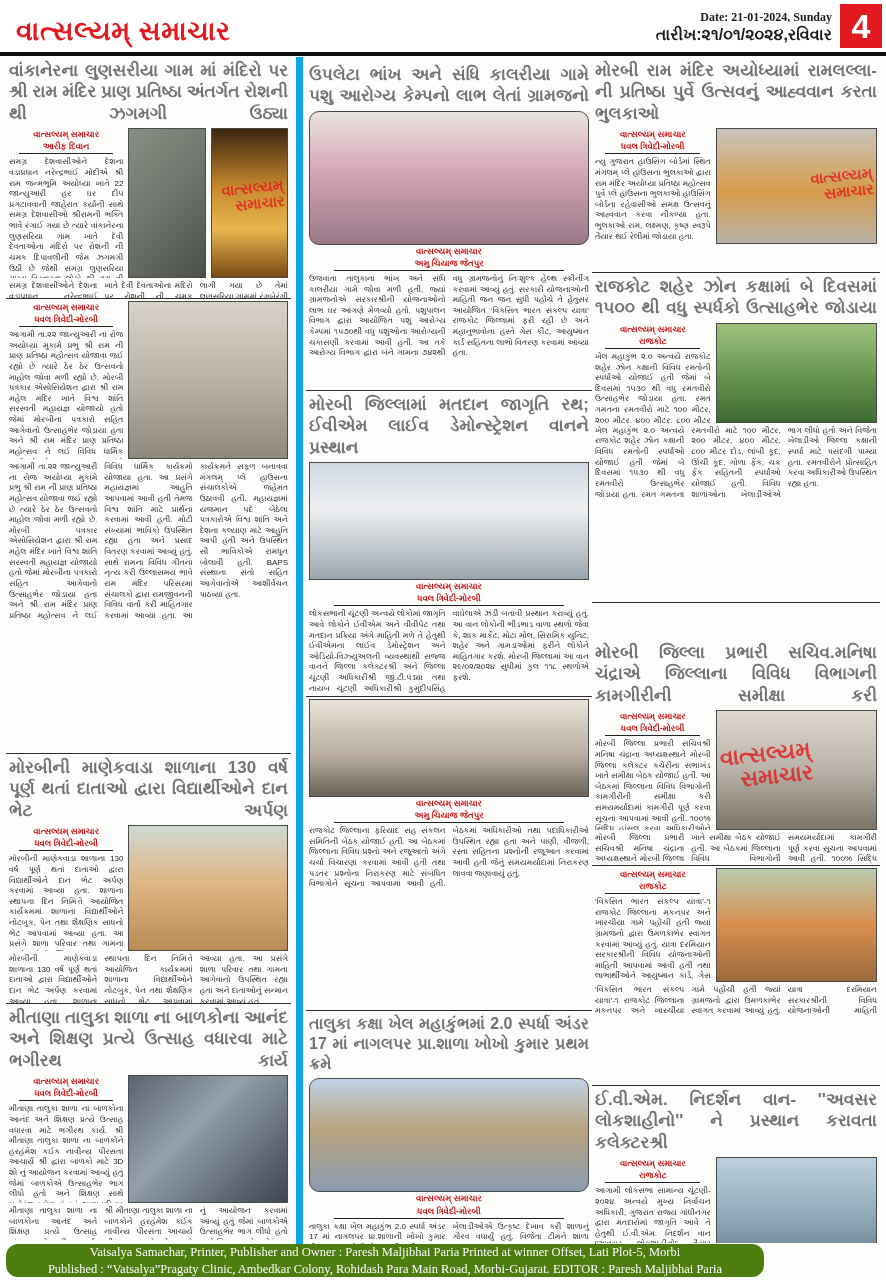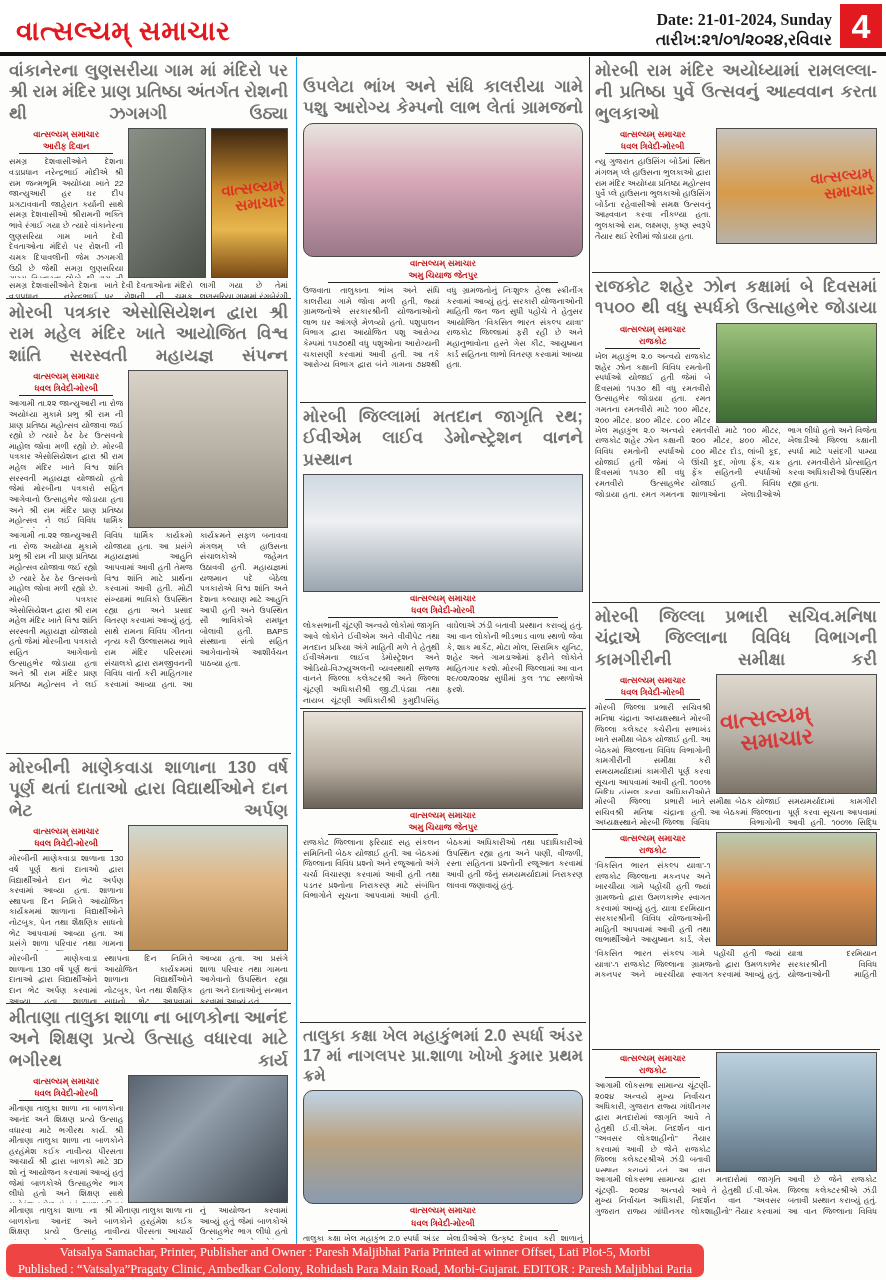--- a/index.html
+++ b/index.html
@@ -4,30 +4,30 @@
 <style>
   html,body{margin:0;padding:0;}
   body{
     width:886px;height:1280px;position:relative;background:#fdfdfb;
     font-family:"Liberation Sans", sans-serif;color:#1b1b1b;overflow:hidden;
   }
   
   .masthead{position:absolute;left:0;top:0;width:886px;height:52px;background:#fff;}
   .paper-title{position:absolute;left:16px;top:16px;font-size:27px;font-weight:bold;color:#e2191f;letter-spacing:.5px;}
   .date-block{position:absolute;right:54px;top:10px;text-align:right;line-height:1.25;}
-  .date-en{font-size:16px;font-weight:bold;font-family:"Liberation Serif",serif;}
+  .date-en{font-size:12px;font-weight:bold;font-family:"Liberation Serif",serif;}
   .date-gu{font-size:16px;font-weight:bold;}
   .pageno{position:absolute;right:4px;top:4px;width:42px;height:44px;background:#e2191f;color:#fff;
     font-size:34px;font-weight:bold;display:flex;align-items:center;justify-content:center;}
   .top-rule{position:absolute;left:0;top:52px;width:886px;height:4px;background:#111;}
 
   
   .col{position:absolute;top:57px;height:1186px;overflow:hidden;background:#fdfdfb;}
   .col1{left:6px;width:285px;}
-  .col2{left:296px;width:286px;border-left:1px solid #0ea5e9;border-right:1px solid #333;padding:16px 3px;}
+  .col2{left:296px;width:286px;border-left:7px solid #0ea5e9;border-right:1px solid #333;padding:4px 3px;}
   .col3{left:592px;width:288px;}
 
   .art{overflow:hidden;border-bottom:1px solid #2c2c2c;padding:2px 3px 3px;box-sizing:border-box;}
   .art:last-child{border-bottom:none;}
   .hl{font-weight:bold;font-size:17px;line-height:1.26;text-align:justify;text-align-last:justify;
       margin:1px 0 4px;color:#737373;}
   .hl.sm{font-size:16px;}
   .row{display:flex;gap:5px;align-items:stretch;}
   .mini{width:41%;display:flex;flex-direction:column;}
   .byline{text-align:center;color:#c41619;font-weight:bold;font-size:8.5px;line-height:1.3;margin-top:1px;}
@@ -54,25 +54,25 @@
   .ph-h {background:linear-gradient(180deg,#bfd3e6,#b9a27e 45%,#8a9bb0);}
   .ph-i {background:linear-gradient(180deg,#c9c4bd,#d79b4a 55%,#b8b2a8);}
   .ph-j {background:linear-gradient(180deg,#9ec27e,#5f8f4a 60%,#3e6b33);}
   .ph-k {background:linear-gradient(180deg,#ded8ce,#b8b2a8 50%,#7d7468);}
   .ph-l {background:linear-gradient(180deg,#b9cbb0,#d98f4e 50%,#9c6b3e);}
   .ph-m {background:linear-gradient(180deg,#bcd0de,#8fa8b8 50%,#5d7080);}
 
   
   .h-a{height:242px;} .h-b{height:455px;} .h-c{height:250px;} .h-d{height:236px;}
   .h-e{height:330px;} .h-f{height:306px;} .h-g{height:314px;} .h-h{height:233px;}
-  .h-i{height:216px;} .h-j{height:330px;} .h-k{height:227px;} .h-l{height:220px;} .h-m{height:234px;}
-
-  
-  .footer{position:absolute;left:6px;top:1244px;width:698px;height:33px;background:#ef4444;color:#fff;
-    border-radius:7px;display:flex;flex-direction:column;align-items:center;justify-content:center;
+  .h-i{height:216px;} .h-j{height:330px;} .h-k{height:227px;margin-top:36px;} .h-l{height:220px;} .h-m{height:234px;}
+
+  
+  .footer{position:absolute;left:6px;top:1244px;width:758px;height:33px;background:#4d7c0f;color:#fff;
+    border-radius:12px;display:flex;flex-direction:column;align-items:center;justify-content:center;
     font-family:"Liberation Serif",serif;font-size:12.5px;line-height:1.3;text-align:center;}
 </style>
 </head>
 <body>
 
 <div class="masthead">
   <div class="paper-title">વાત્સલ્યમ્ સમાચાર</div>
   <div class="date-block">
     <div class="date-en">Date: 21-01-2024, Sunday</div>
     <div class="date-gu">તારીખ:૨૧/૦૧/૨૦૨૪,રવિવાર</div>
@@ -95,21 +95,20 @@
       <div class="photo ph-a1"></div>
       <div class="photo ph-a2">
         <div class="wm">વાત્સલ્યમ્
 સમાચાર</div>
       </div>
     </div>
     <div class="body cols3">સમગ્ર દેશવાસીઓને દેશના વડાપ્રધાન નરેન્દ્રભાઈ મોદીએ શ્રી રામ જન્મભૂમિ અયોધ્યા ખાતે 22 જાન્યુઆરી હર ઘર દીપ પ્રગટાવવાની જાહેરાત કર્યાની સાથે સમગ્ર દેશવાસીઓ શ્રીરામની ભક્તિ ભાવે રંગાઈ ગયા છે ત્યારે વાંકાનેરના લુણસરિયા ગામ ખાતે દેવી દેવતાઓના મંદિરો પર રોશની ની ચમક દિપાવલીની જેમ ઝગમગી ઉઠી છે જેથી સમગ્ર લુણસરિયા ગ્રામ્ય વિસ્તારના લોકો શ્રી રામ ની ભક્તિ ભાવે પૂજાપાઠ પ્રાર્થના આરતીઓના વિવિધ ધાર્મિક કાર્યક્રમો સાથે ની ઉત્સાહભેર ઉજવણીમાં લાગી ગયા છે તેમાં લુણસરિયા ગામમાં રંગબેરંગી પતાકીય થી સમગ્ર વિસ્તારને શણગારવામાં આવ્યો છે. શ્રી રામ મંદિર પ્રાણ પ્રતિષ્ઠાના દિવસે ઉત્સવ ઉજવાશે અને ગામના મંદિરોમાં દીપમાળા પ્રગટાવાશે.</div>
   </div>
 
   <div class="art h-b">
-    <div class="hl">મોરબી પત્રકાર એસોસિયેશન દ્વારા શ્રી રામ મહેલ મંદિર ખાતે આયોજિત વિશ્વ શાંતિ સરસ્વતી મહાયજ્ઞ સંપન્ન</div>
     <div class="row" style="height:158px;">
       <div class="mini">
         <div class="byline">વાત્સલ્યમ્ સમાચાર</div>
         <div class="byline">ધવલ ત્રિવેદી-મોરબી</div>
         <div class="byrule"></div>
         <div class="body">આગામી તા.૨૨ જાન્યુઆરી ના રોજ અયોધ્યા મુકામે પ્રભુ શ્રી રામ ની પ્રાણ પ્રતિષ્ઠા મહોત્સવ યોજાવા જઈ રહ્યો છે ત્યારે ઠેર ઠેર ઉત્સવનો માહોલ જોવા મળી રહ્યો છે. મોરબી પત્રકાર એસોસિયેશન દ્વારા શ્રી રામ મહેલ મંદિર ખાતે વિશ્વ શાંતિ સરસ્વતી મહાયજ્ઞ યોજાયો હતો જેમાં મોરબીના પત્રકારો સહિત આગેવાનો ઉત્સાહભેર જોડાયા હતા અને શ્રી રામ મંદિર પ્રાણ પ્રતિષ્ઠા મહોત્સવ ને લઈ વિવિધ ધાર્મિક કાર્યક્રમો યોજાયા હતા. આ પ્રસંગે મહાયજ્ઞમાં આહુતિ આપવામાં આવી હતી તેમજ વિશ્વ શાંતિ માટે પ્રાર્થના કરવામાં આવી હતી. મોટી સંખ્યામાં ભાવિકો ઉપસ્થિત રહ્યા હતા અને પ્રસાદ વિતરણ કરવામાં આવ્યું હતું. સાથે રામના વિવિધ ગીતના નૃત્ય કરી ઉલ્લાસમય ભાવે રામ મંદિર પરિસરમાં સંચાલકો દ્વારા રામજીવનની વિવિધ વાર્તા કરી માહિતગાર કરવામાં આવ્યા હતા. આ કાર્યક્રમને સફળ બનાવવા મંગલમ્ પ્લે હાઉસના સંચાલકોએ જહેમત ઉઠાવવી હતી. મહાયજ્ઞમાં યજમાન પદે બેઠેલા પત્રકારોએ વિશ્વ શાંતિ અને દેશના કલ્યાણ માટે આહુતિ આપી હતી અને ઉપસ્થિત સૌ ભાવિકોએ રામધૂન બોલાવી હતી. BAPS સંસ્થાના સંતો સહિત આગેવાનોએ આશીર્વચન પાઠવ્યા હતા.</div>
       </div>
       <div class="photo ph-b"></div>
     </div>
     <div class="body cols3" style="height:238px;">આગામી તા.૨૨ જાન્યુઆરી ના રોજ અયોધ્યા મુકામે પ્રભુ શ્રી રામ ની પ્રાણ પ્રતિષ્ઠા મહોત્સવ યોજાવા જઈ રહ્યો છે ત્યારે ઠેર ઠેર ઉત્સવનો માહોલ જોવા મળી રહ્યો છે. મોરબી પત્રકાર એસોસિયેશન દ્વારા શ્રી રામ મહેલ મંદિર ખાતે વિશ્વ શાંતિ સરસ્વતી મહાયજ્ઞ યોજાયો હતો જેમાં મોરબીના પત્રકારો સહિત આગેવાનો ઉત્સાહભેર જોડાયા હતા અને શ્રી રામ મંદિર પ્રાણ પ્રતિષ્ઠા મહોત્સવ ને લઈ વિવિધ ધાર્મિક કાર્યક્રમો યોજાયા હતા. આ પ્રસંગે મહાયજ્ઞમાં આહુતિ આપવામાં આવી હતી તેમજ વિશ્વ શાંતિ માટે પ્રાર્થના કરવામાં આવી હતી. મોટી સંખ્યામાં ભાવિકો ઉપસ્થિત રહ્યા હતા અને પ્રસાદ વિતરણ કરવામાં આવ્યું હતું. સાથે રામના વિવિધ ગીતના નૃત્ય કરી ઉલ્લાસમય ભાવે રામ મંદિર પરિસરમાં સંચાલકો દ્વારા રામજીવનની વિવિધ વાર્તા કરી માહિતગાર કરવામાં આવ્યા હતા. આ કાર્યક્રમને સફળ બનાવવા મંગલમ્ પ્લે હાઉસના સંચાલકોએ જહેમત ઉઠાવવી હતી. મહાયજ્ઞમાં યજમાન પદે બેઠેલા પત્રકારોએ વિશ્વ શાંતિ અને દેશના કલ્યાણ માટે આહુતિ આપી હતી અને ઉપસ્થિત સૌ ભાવિકોએ રામધૂન બોલાવી હતી. BAPS સંસ્થાના સંતો સહિત આગેવાનોએ આશીર્વચન પાઠવ્યા હતા.</div>
@@ -240,20 +239,21 @@
         <div class="byline">રાજકોટ</div>
         <div class="byrule"></div>
         <div class="body">‘વિકસિત ભારત સંકલ્પ યાત્રા’-૧ રાજકોટ જિલ્લાના મકનપર અને ખારચીયા ગામે પહોંચી હતી જ્યાં ગ્રામજનો દ્વારા ઉમળકાભેર સ્વાગત કરવામાં આવ્યું હતું. યાત્રા દરમિયાન સરકારશ્રીની વિવિધ યોજનાઓની માહિતી આપવામાં આવી હતી તથા લાભાર્થીઓને આયુષ્માન કાર્ડ, ગેસ કીટ સહિતના લાભોનું વિતરણ મહાનુભાવોના હસ્તે કરવામાં આવ્યું હતું.</div>
       </div>
       <div class="photo ph-l"></div>
     </div>
     <div class="body cols3" style="height:42px;">‘વિકસિત ભારત સંકલ્પ યાત્રા’-૧ રાજકોટ જિલ્લાના મકનપર અને ખારચીયા ગામે પહોંચી હતી જ્યાં ગ્રામજનો દ્વારા ઉમળકાભેર સ્વાગત કરવામાં આવ્યું હતું. યાત્રા દરમિયાન સરકારશ્રીની વિવિધ યોજનાઓની માહિતી આપવામાં આવી હતી તથા લાભાર્થીઓને આયુષ્માન કાર્ડ, ગેસ કીટ સહિતના લાભોનું વિતરણ મહાનુભાવોના હસ્તે કરવામાં આવ્યું હતું.</div>
   </div>
 
   <div class="art h-m">
+    <div class="hl">ઈ.વી.એમ. નિદર્શન વાન- ''અવસર લોકશાહીનો'' ને પ્રસ્થાન કરાવતા કલેક્ટરશ્રી</div>
     <div class="row" style="height:120px;">
       <div class="mini">
         <div class="byline">વાત્સલ્યમ્ સમાચાર</div>
         <div class="byline">રાજકોટ</div>
         <div class="byrule"></div>
         <div class="body">આગામી લોકસભા સામાન્ય ચૂંટણી- ૨૦૨૪ અન્વયે મુખ્ય નિર્વાચન અધિકારી, ગુજરાત રાજ્ય ગાંધીનગર દ્વારા મતદારોમાં જાગૃતિ આવે તે હેતુથી ઈ.વી.એમ. નિદર્શન વાન ''અવસર લોકશાહીનો'' તૈયાર કરવામાં આવી છે જેને રાજકોટ જિલ્લા કલેક્ટરશ્રીએ ઝંડી બતાવી પ્રસ્થાન કરાવ્યું હતું. આ વાન જિલ્લાના વિવિધ સ્થળોએ ફરી મતદારોને ઈવીએમ અને વીવીપેટ અંગે માહિતગાર કરશે.</div>
       </div>
       <div class="photo ph-m"></div>
     </div>
     <div class="body cols3" style="height:44px;">આગામી લોકસભા સામાન્ય ચૂંટણી- ૨૦૨૪ અન્વયે મુખ્ય નિર્વાચન અધિકારી, ગુજરાત રાજ્ય ગાંધીનગર દ્વારા મતદારોમાં જાગૃતિ આવે તે હેતુથી ઈ.વી.એમ. નિદર્શન વાન ''અવસર લોકશાહીનો'' તૈયાર કરવામાં આવી છે જેને રાજકોટ જિલ્લા કલેક્ટરશ્રીએ ઝંડી બતાવી પ્રસ્થાન કરાવ્યું હતું. આ વાન જિલ્લાના વિવિધ સ્થળોએ ફરી મતદારોને ઈવીએમ અને વીવીપેટ અંગે માહિતગાર કરશે.</div>

